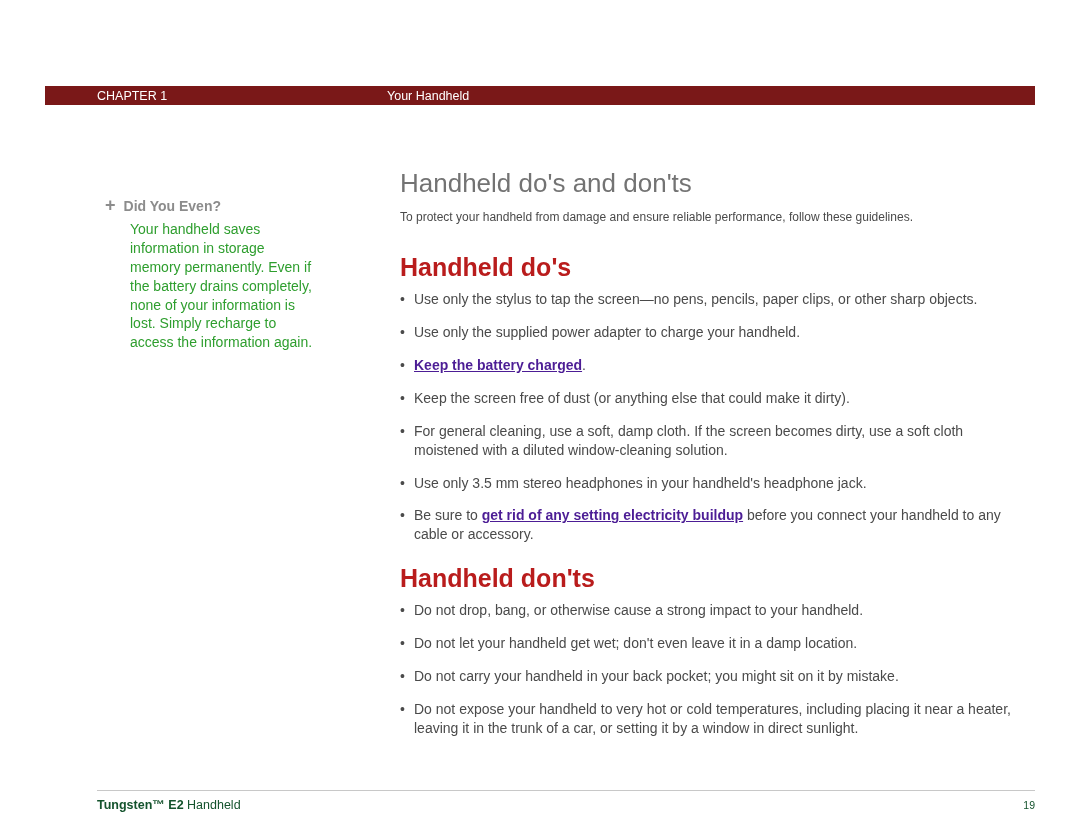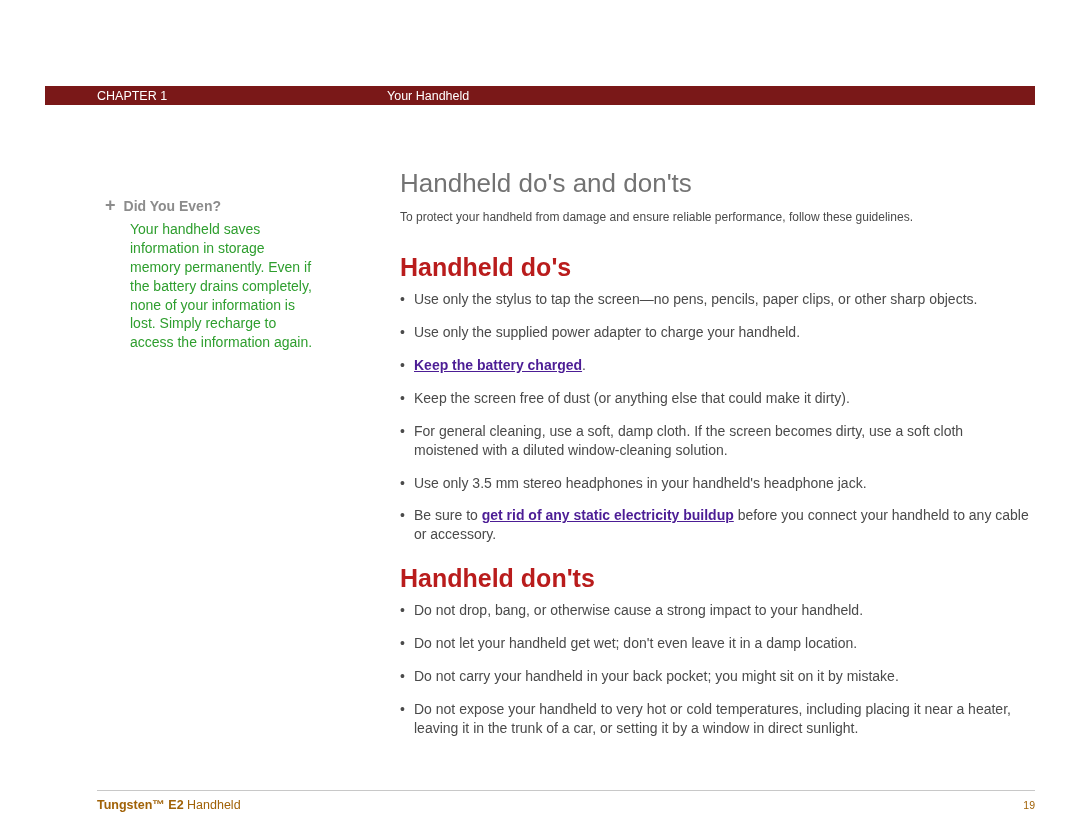--- a/index.html
+++ b/index.html
@@ -117,21 +117,21 @@
   }
   .footer {
     position: absolute;
     left: 97px;
     right: 45px;
     bottom: 22px;
     display: flex;
     justify-content: space-between;
     align-items: baseline;
     font-size: 12.5px;
-    color: #a16207;
+    color: #14532d;
   }
   .footer .model { }
   .footer .model b { font-weight: bold; }
   .footer .pagenum { font-size: 10.5px; }
 </style>
 </head>
 <body>
 
 <div class="header-bar">
   <div class="header-chapter">CHAPTER 1</div>
@@ -151,21 +151,21 @@
   <p class="intro">To protect your handheld from damage and ensure reliable performance, follow these guidelines.</p>
 
   <h2>Handheld do's</h2>
   <ul class="bullets">
     <li>Use only the stylus to tap the screen—no pens, pencils, paper clips, or other sharp objects.</li>
     <li>Use only the supplied power adapter to charge your handheld.</li>
     <li><span class="link">Keep the battery charged</span><span>.</span></li>
     <li>Keep the screen free of dust (or anything else that could make it dirty).</li>
     <li>For general cleaning, use a soft, damp cloth. If the screen becomes dirty, use a soft cloth moistened with a diluted window-cleaning solution.</li>
     <li>Use only 3.5 mm stereo headphones in your handheld's headphone jack.</li>
-    <li><span>Be sure to </span><span class="link">get rid of any static electricity buildup</span><span> before you connect your handheld to any cable or accessory.</span></li>
+    <li><span>Be sure to </span><span class="link">get rid of any setting electricity buildup</span><span> before you connect your handheld to any cable or accessory.</span></li>
   </ul>
 
   <h2>Handheld don'ts</h2>
   <ul class="bullets">
     <li>Do not drop, bang, or otherwise cause a strong impact to your handheld.</li>
     <li>Do not let your handheld get wet; don't even leave it in a damp location.</li>
     <li>Do not carry your handheld in your back pocket; you might sit on it by mistake.</li>
     <li>Do not expose your handheld to very hot or cold temperatures, including placing it near a heater, leaving it in the trunk of a car, or setting it by a window in direct sunlight.</li>
   </ul>
 </div>

